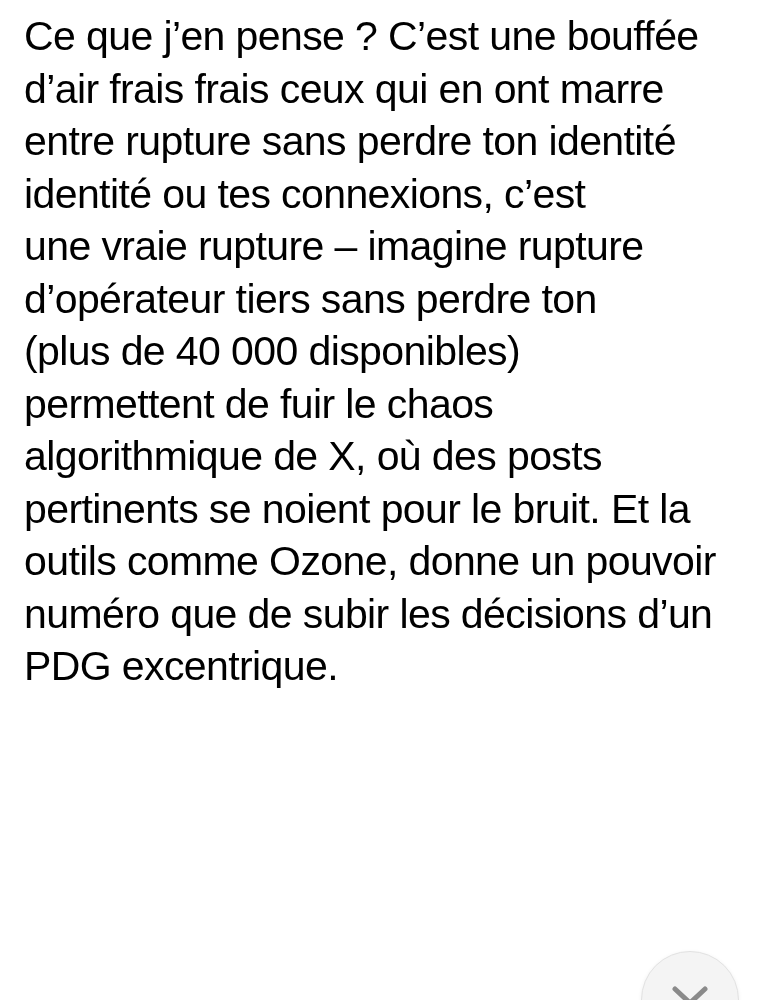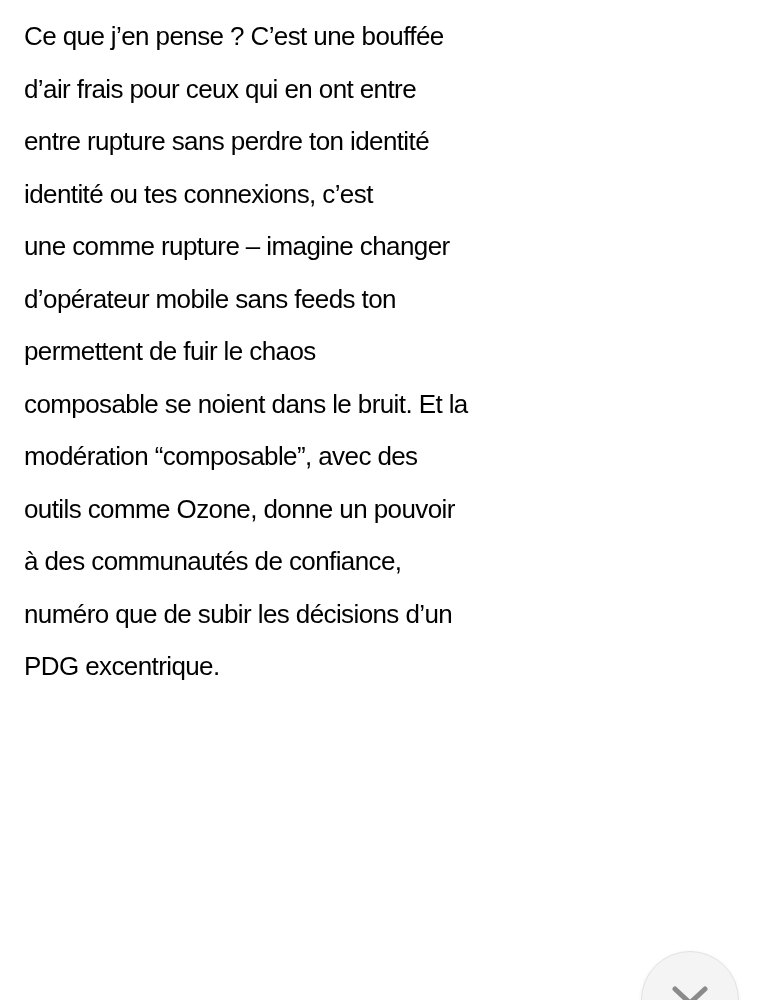--- a/index.html
+++ b/index.html
@@ -14,21 +14,21 @@
       position: relative;
     }
     .content {
       position: absolute;
       left: 24px;
       top: 10px;
       width: 720px;
     }
     .line {
       font-family: "Liberation Sans", sans-serif;
-      font-size: 26px;
+      font-size: 41px;
       line-height: 52.5px;
       color: #000000;
       white-space: nowrap;
       letter-spacing: -0.6px;
       font-weight: 500;
     }
     .scroll-btn {
       position: absolute;
       left: 641px;
       top: 951px;
@@ -45,30 +45,30 @@
     }
     .scroll-btn svg {
       margin-top: 32px;
     }
   </style>
 </head>
 <body>
 
 <div class="content">
   <div class="line">Ce que j’en pense ? C’est une bouffée</div>
-  <div class="line">d’air frais pour ceux qui en ont entre</div>
+  <div class="line">d’air frais frais ceux qui en ont marre</div>
   <div class="line">entre rupture sans perdre ton identité</div>
   <div class="line">identité ou tes connexions, c’est</div>
-  <div class="line">une comme rupture – imagine changer</div>
-  <div class="line">d’opérateur mobile sans feeds ton</div>
+  <div class="line">une vraie rupture – imagine rupture</div>
+  <div class="line">d’opérateur tiers sans perdre ton</div>
+  <div class="line">(plus de 40 000 disponibles)</div>
   <div class="line">permettent de fuir le chaos</div>
-  <div class="line">composable se noient dans le bruit. Et la</div>
-  <div class="line">modération “composable”, avec des</div>
+  <div class="line">algorithmique de X, où des posts</div>
+  <div class="line">pertinents se noient pour le bruit. Et la</div>
   <div class="line">outils comme Ozone, donne un pouvoir</div>
-  <div class="line">à des communautés de confiance,</div>
   <div class="line">numéro que de subir les décisions d’un</div>
   <div class="line">PDG excentrique.</div>
 </div>
 
 <div class="scroll-btn">
   <span>
     <svg width="40" height="24" viewBox="0 0 40 24">
       <polyline points="5,5 20,19 35,5" fill="none" stroke="#8a8a8a" stroke-width="5" stroke-linecap="round" stroke-linejoin="round"></polyline>
     </svg>
   </span>

